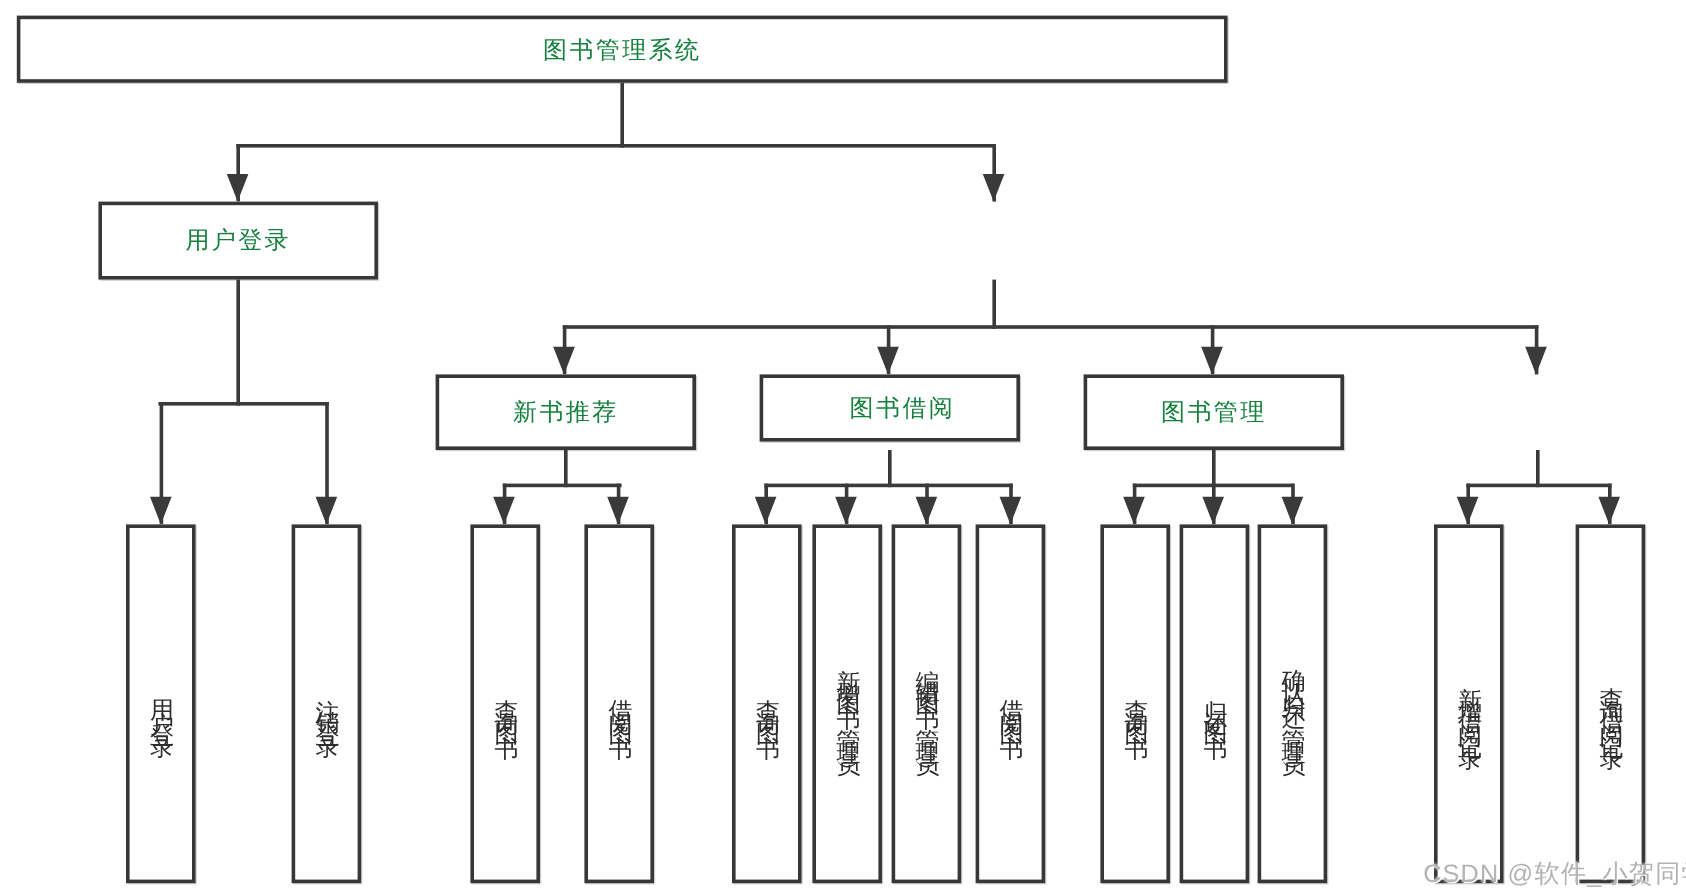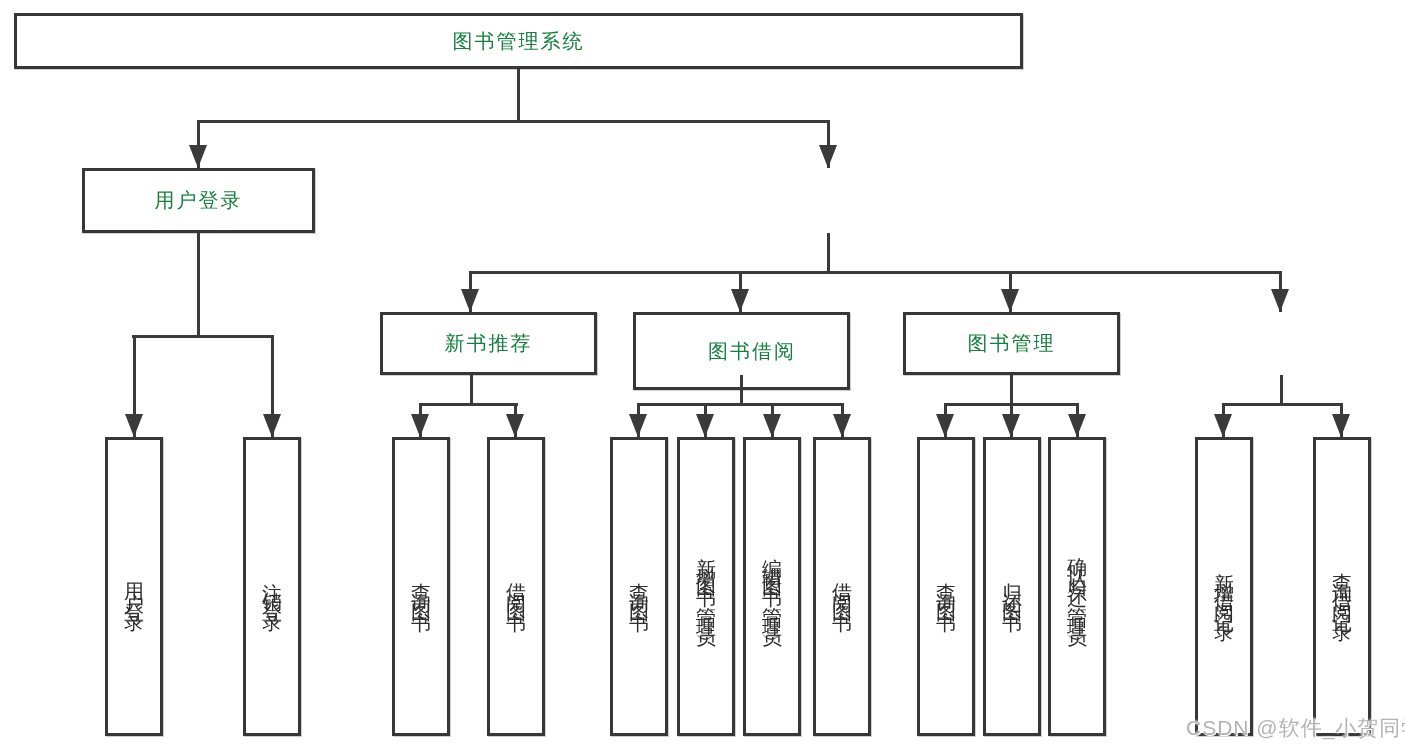--- a/index.html
+++ b/index.html
@@ -105,24 +105,24 @@
   <div class="drop" style="left:133px; top:335px; height:102px;"></div>
   <div class="drop" style="left:271px; top:335px; height:102px;"></div>
 
   <div class="vline" style="left:827px; top:233px; height:41px;"></div>
   <div class="hline" style="left:469px; top:271px; width:813px;"></div>
   <div class="drop" style="left:469px; top:271px; height:41px;"></div>
   <div class="drop" style="left:739px; top:271px; height:41px;"></div>
   <div class="drop" style="left:1009px; top:271px; height:41px;"></div>
   <div class="drop" style="left:1279px; top:271px; height:41px;"></div>
 
-  <div class="node" style="left:363px; top:312px; width:217px; height:63px;margin-left:17px;">
+  <div class="node" style="left:363px; top:312px; width:217px; height:63px;">
     <span class="lbl">新书推荐</span>
   </div>
-  <div class="node" style="left:633px; top:312px; width:217px; height:78px;padding-left:21px;">
+  <div class="node" style="left:633px; top:312px; width:217px; height:56px;padding-left:21px;">
     <span class="lbl">图书借阅</span>
   </div>
   <div class="node" style="left:903px; top:312px; width:217px; height:63px;">
     <span class="lbl">图书管理</span>
   </div>
 
   <div class="vline" style="left:470px; top:375px; height:31px;"></div>
   <div class="hline" style="left:419px; top:403px; width:99px;"></div>
   <div class="drop" style="left:419px; top:403px; height:34px;"></div>
   <div class="drop" style="left:514px; top:403px; height:34px;"></div>

